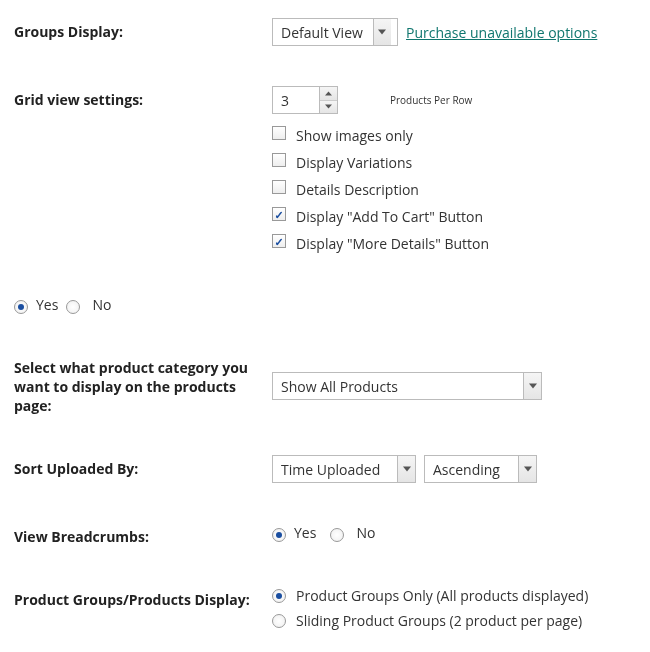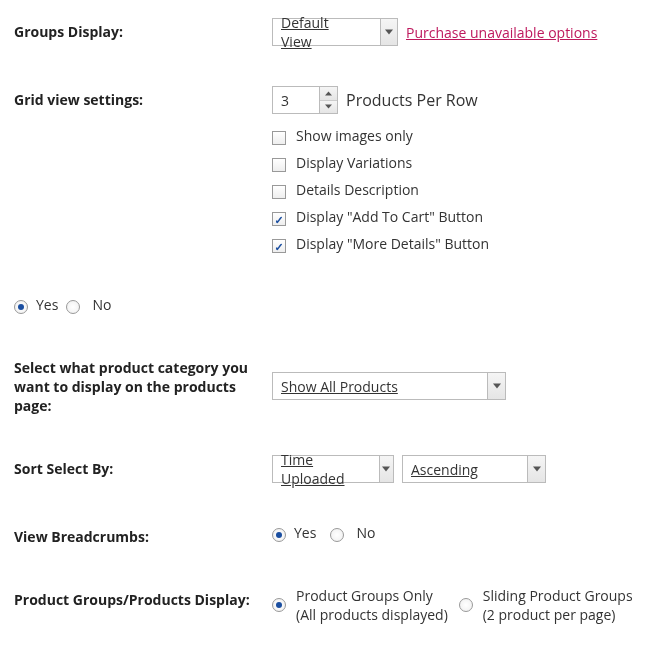--- a/index.html
+++ b/index.html
@@ -39,37 +39,36 @@
   .select-wrap {
     position: relative;
     display: inline-flex;
     align-items: center;
     border: 1px solid #bbb;
     background: #fff;
     height: 28px;
     padding-left: 8px;
   }
   .select-wrap .select-text {
-    padding-right: 20px;
+    padding-right: 10px;
     font-size: 14px;
     color: #333;
-    text-decoration: underline;
   }
   .select-btn {
     width: 18px;
     height: 26px;
     border-left: 1px solid #bbb;
     background: linear-gradient(#f5f5f5,#e5e5e5);
     display: flex;
     align-items: center;
     justify-content: center;
   }
   .select-btn svg { width: 8px; height: 6px; }
   .link {
-    color: #be185d;
+    color: #0f766e;
     text-decoration: underline;
     cursor: pointer;
   }
   .spinner-wrap {
     display: inline-flex;
     align-items: stretch;
     border: 1px solid #bbb;
     height: 28px;
     width: 66px;
     background: #fff;
@@ -91,21 +90,21 @@
     background: linear-gradient(#f5f5f5,#e5e5e5);
     display: flex;
     align-items: center;
     justify-content: center;
     border-bottom: 1px solid #ccc;
   }
   .spinner-btns div:last-child { border-bottom: none; }
   .spinner-btns svg { width: 7px; height: 5px; }
   .check-row {
     display: flex;
-    align-items: flex-end;
+    align-items: flex-start;
     gap: 10px;
     padding: 2px 0;
     font-size: 14px;
   }
   .checkbox {
     width: 14px;
     height: 14px;
     border: 1px solid #999;
     background: linear-gradient(#fff,#eee);
     display: flex;
@@ -143,31 +142,32 @@
     align-items: center;
     gap: 8px;
   }
   .radio-row .opt {
     display: flex;
     align-items: flex-end;
     gap: 8px;
   }
   .radio-stack {
     display: flex;
-    flex-direction: row;
+    flex-direction: column;
     gap: 6px;
   }
   .radio-stack .opt {
     display: flex;
     align-items: center;
     gap: 10px;
   }
   .aftertext {
-    font-size: 16px;
+    font-size: 10px;
     color: #333;
+    margin-left: 44px;
   }
 </style>
 </head>
 <body>
 
 <div class="form-row">
   <div class="label-col">Groups Display:</div>
   <div class="control-col">
     <div class="hline">
       <div class="select-wrap" style="width:126px">
@@ -239,45 +239,45 @@
           <span style="margin-left:4px">No</span>
         </span>
     </div>
   </div>
 </div>
 
 <div class="form-row">
   <div class="label-col">Select what product category you want to display on the products page:</div>
   <div class="control-col" style="justify-content:center">
     <div class="hline" style="margin-top:18px">
-      <div class="select-wrap" style="width:234px">
+      <div class="select-wrap" style="width:270px">
         <span class="select-text">Show All Products</span>
         <div class="select-btn" style="margin-left:auto">
           <svg viewBox="0 0 10 6">
               <path d="M0 0 L5 6 L10 0 Z" fill="#555"></path>
             </svg>
         </div>
       </div>
     </div>
   </div>
 </div>
 
 <div class="form-row">
-  <div class="label-col">Sort Select By:</div>
+  <div class="label-col">Sort Uploaded By:</div>
   <div class="control-col">
     <div class="hline">
-      <div class="select-wrap" style="width:122px">
+      <div class="select-wrap" style="width:144px">
         <span class="select-text">Time Uploaded</span>
         <div class="select-btn" style="margin-left:auto">
           <svg viewBox="0 0 10 6">
               <path d="M0 0 L5 6 L10 0 Z" fill="#555"></path>
             </svg>
         </div>
       </div>
-      <div class="select-wrap" style="width:144px">
+      <div class="select-wrap" style="width:113px">
         <span class="select-text">Ascending</span>
         <div class="select-btn" style="margin-left:auto">
           <svg viewBox="0 0 10 6">
               <path d="M0 0 L5 6 L10 0 Z" fill="#555"></path>
             </svg>
         </div>
       </div>
     </div>
   </div>
 </div>

